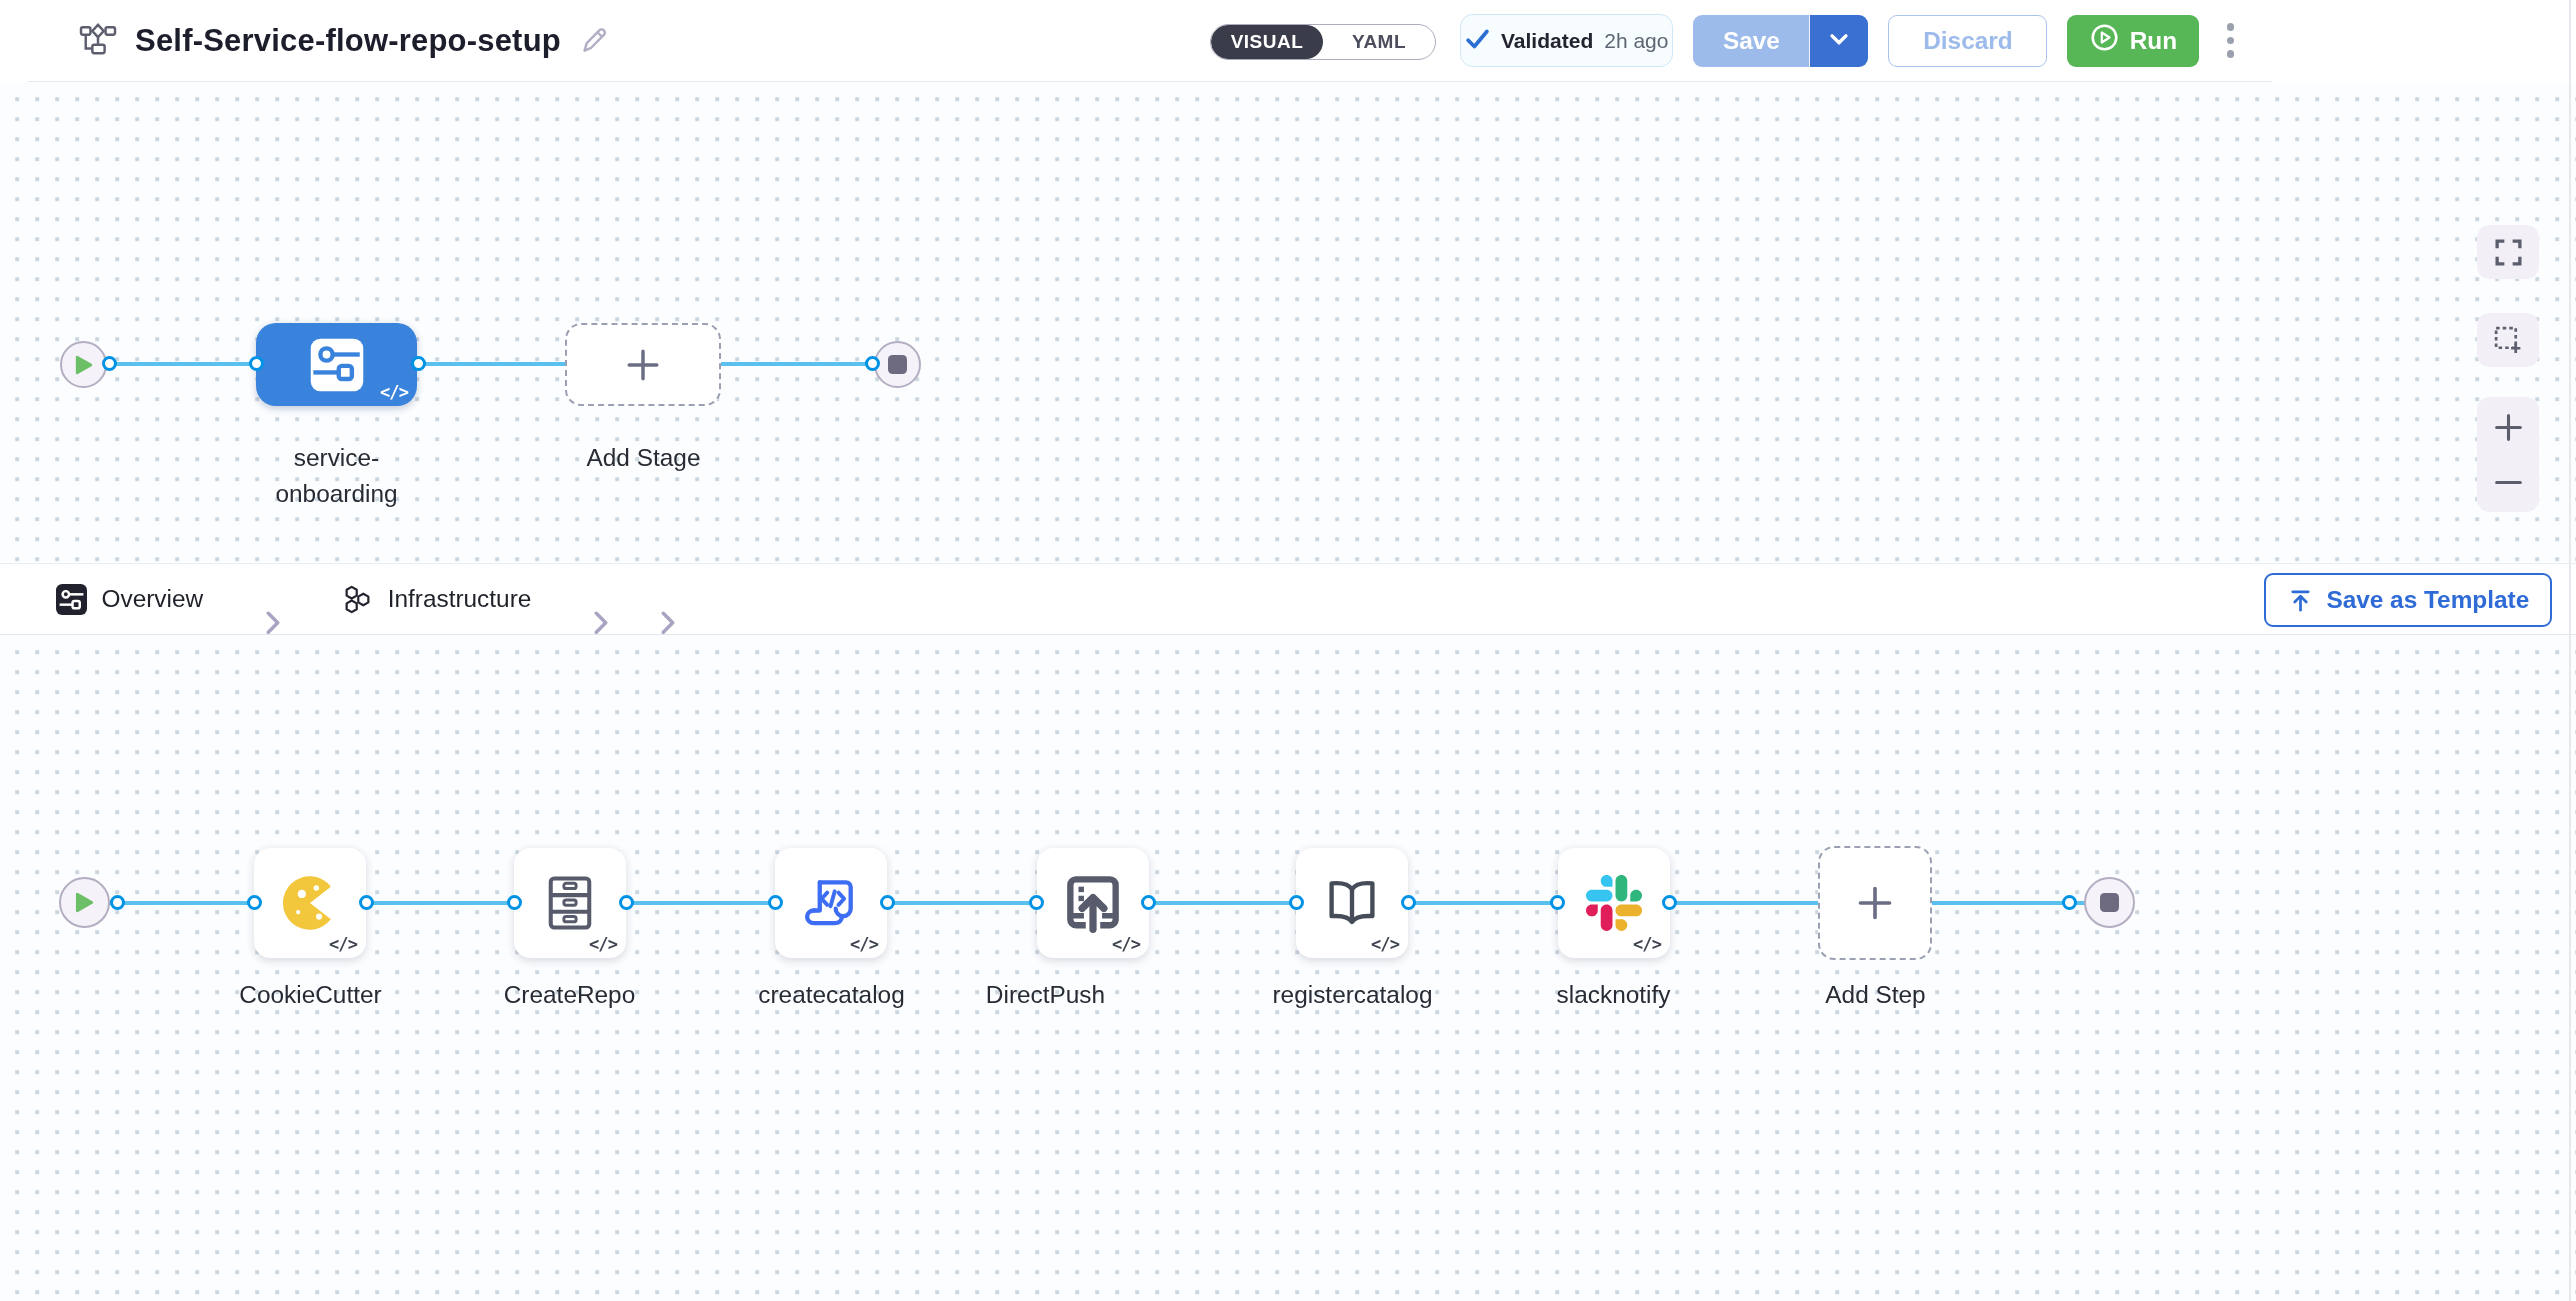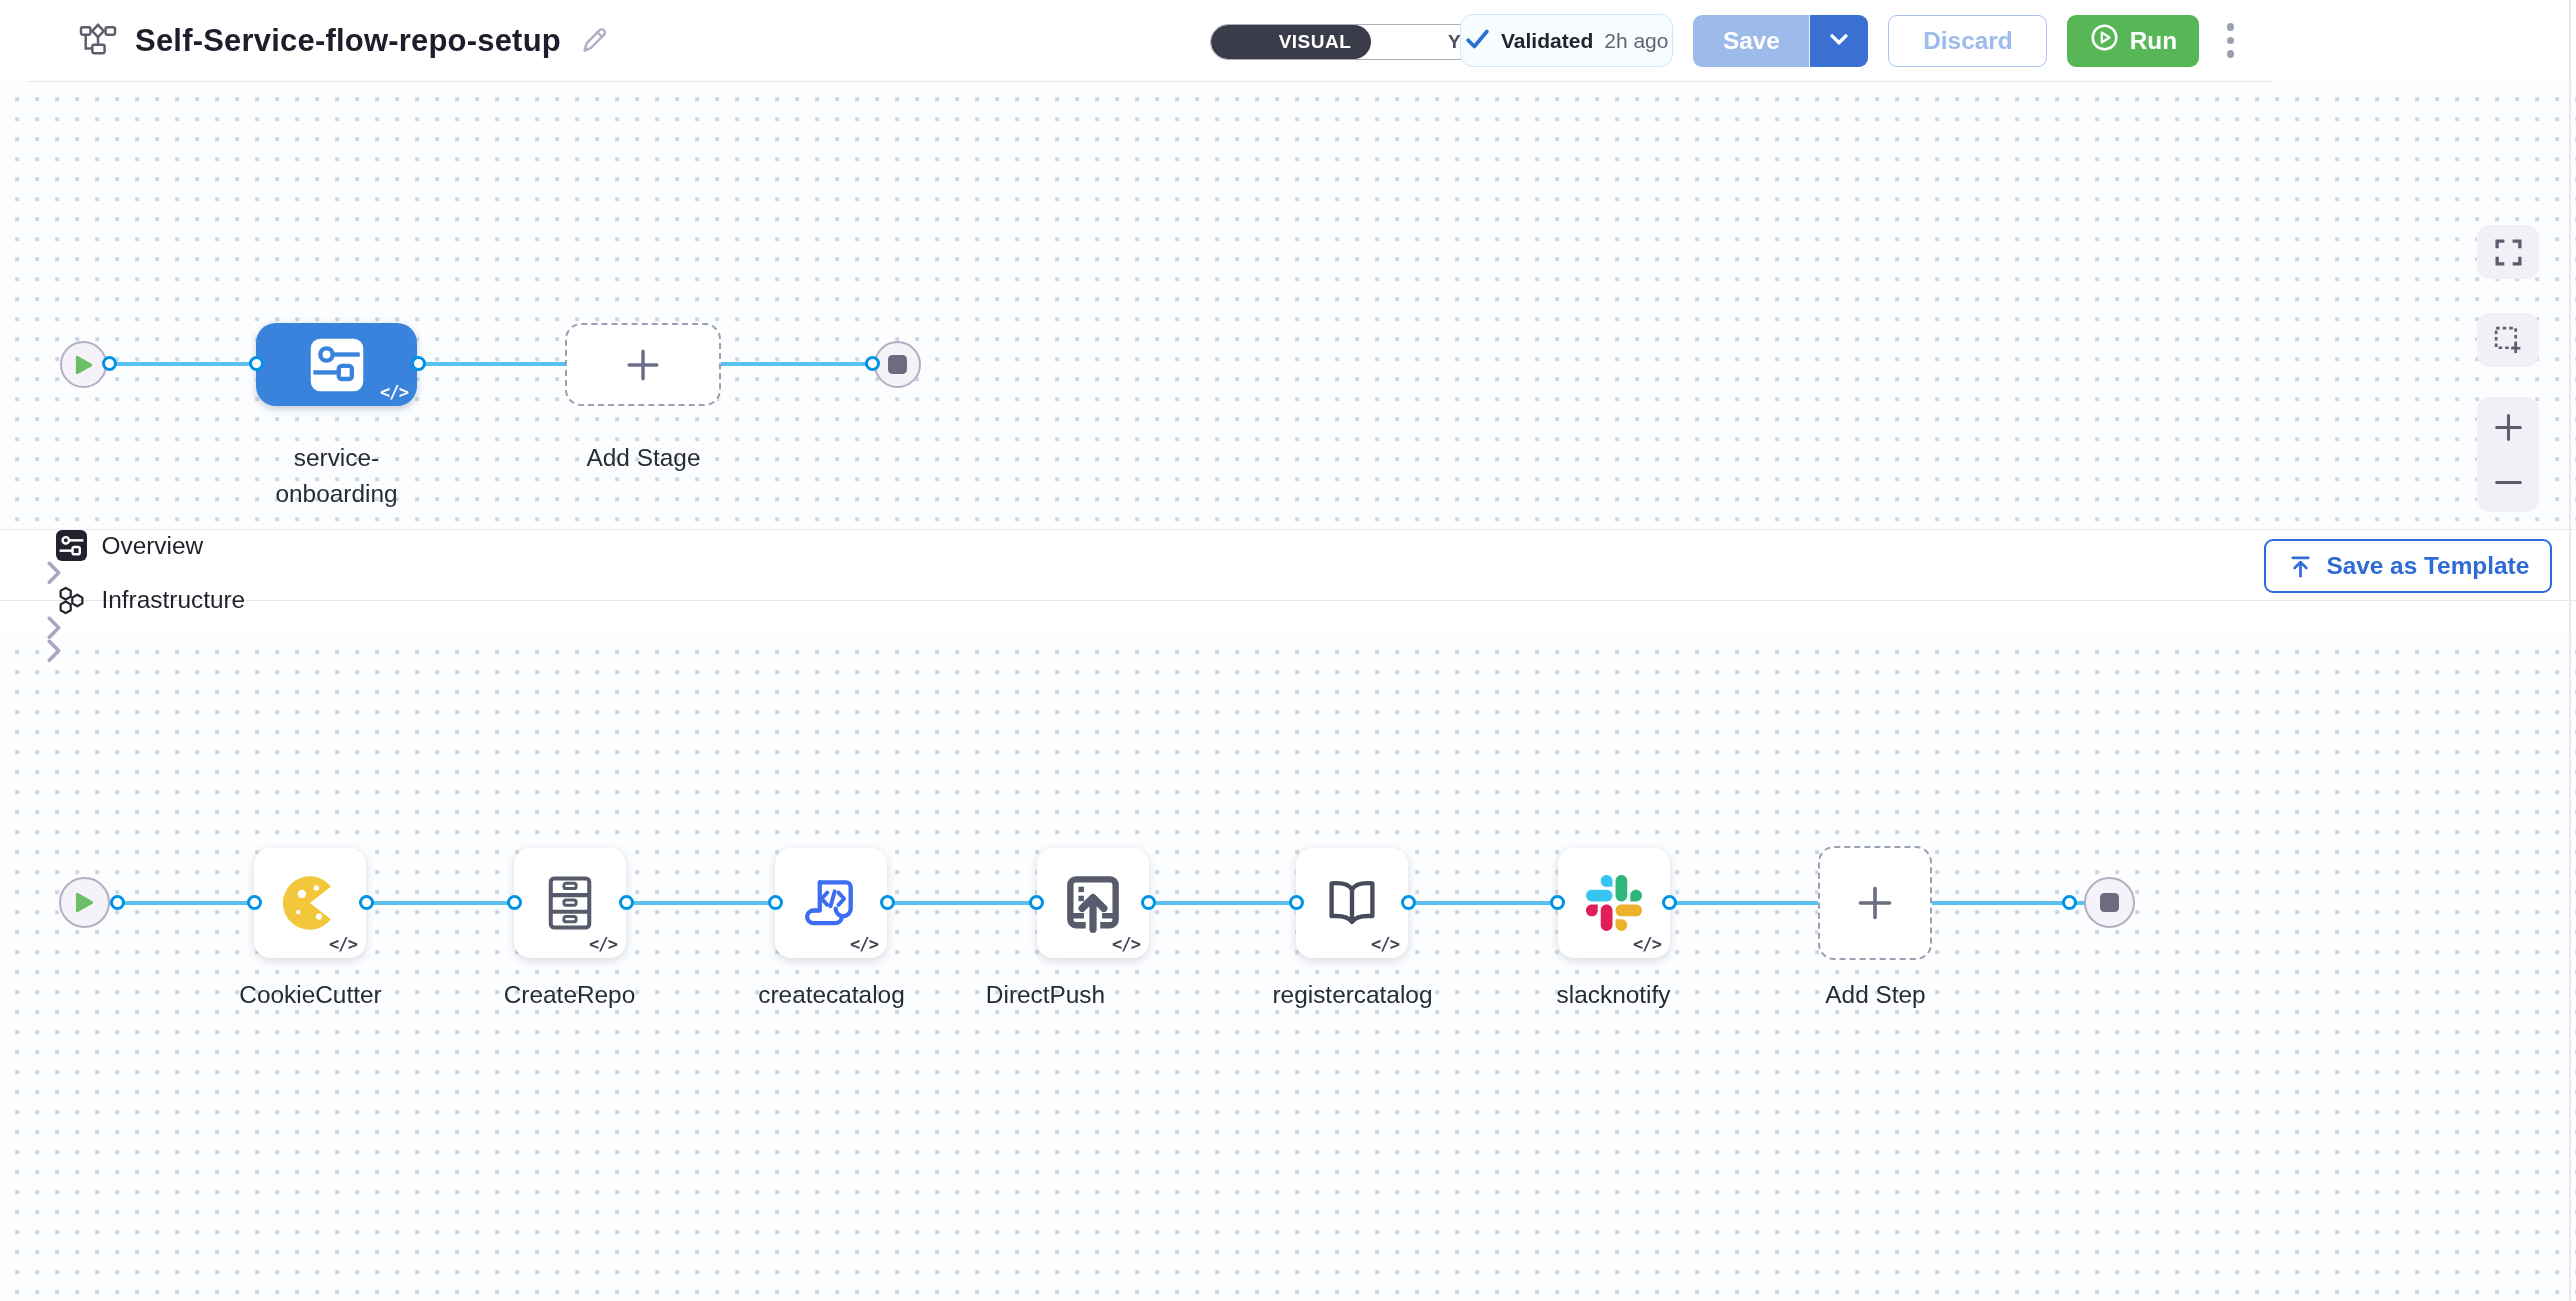--- a/index.html
+++ b/index.html
@@ -15,21 +15,21 @@
   .header{
     position:absolute;left:0;top:0;width:2244px;height:81px;background:#fff;
     border-bottom:0.9px solid #e6e6ec;z-index:10;margin-left:28px;
   }
   .header-left{position:absolute;left:51px;top:0;height:81px;display:flex;align-items:center;gap:18px;}
   .pipeline-title{font-size:31px;font-weight:700;color:#1d1e2c;letter-spacing:0.2px;}
   .mode-toggle{
     position:absolute;left:1182px;top:23.5px;height:34px;display:flex;align-items:stretch;
     border:1.8px solid #aeabbd;border-radius:20px;overflow:hidden;background:#fff;
   }
-  .mode-seg{display:flex;align-items:center;justify-content:center;width:112px;font-size:19px;font-weight:700;letter-spacing:0.5px;cursor:pointer;padding-left:48px;}
+  .mode-seg{display:flex;align-items:center;justify-content:center;width:112px;font-size:19px;font-weight:700;letter-spacing:0.5px;cursor:pointer;}
   .mode-seg.active{background:#3b3c4a;color:#fff;border-radius:18px;}
   .mode-seg.inactive{color:#4c4e5e;}
   .header-right{position:absolute;right:31px;top:0;height:81px;display:flex;align-items:center;gap:20px;}
   .validated-badge{
     display:flex;align-items:center;gap:11px;height:51px;padding:0 4px;
     background:#f7fcff;border:1.8px solid #cfe8f8;border-radius:12.7px;
   }
   .validated-text{font-size:21px;font-weight:700;color:#23242f;}
   .validated-time{font-size:21px;color:#5f6673;}
   .save-split{display:flex;height:52px;border-radius:9px;overflow:hidden;}
@@ -96,23 +96,23 @@
 
   
   .canvas-ctrl{
     position:absolute;left:2477px;width:62px;background:#f2f0f6;border-radius:12.7px;
     display:flex;align-items:center;justify-content:center;z-index:6;cursor:pointer;
   }
   .canvas-ctrl.zoomer{flex-direction:column;justify-content:space-between;padding:14.5px 0;box-sizing:border-box;}
 
   
   .tabbar{
-    position:absolute;left:0;top:529px;width:2576px;height:72px;background:#fff;z-index:9;
+    position:absolute;left:0;top:563px;width:2576px;height:72px;background:#fff;z-index:9;
     border-top:0.9px solid #e9eef3;border-bottom:0.9px solid #e3e6ea;
-    display:flex;align-items:flex-start;padding-left:20px;box-sizing:border-box;flex-direction:column;
+    display:flex;align-items:flex-end;padding-left:20px;box-sizing:border-box;
   }
   .tab{
     position:relative;height:100%;display:flex;align-items:center;gap:14.5px;
     padding:0 36px;font-size:24.4px;color:#1f222a;cursor:pointer;
   }
   .tab.active{font-weight:700;}
   .tab.active::after{
     content:"";position:absolute;left:0;right:0;bottom:-0.9px;height:6.3px;background:#3166ce;
   }
   .tab-chevron{margin:0 23.5px;display:flex;align-items:center;}

